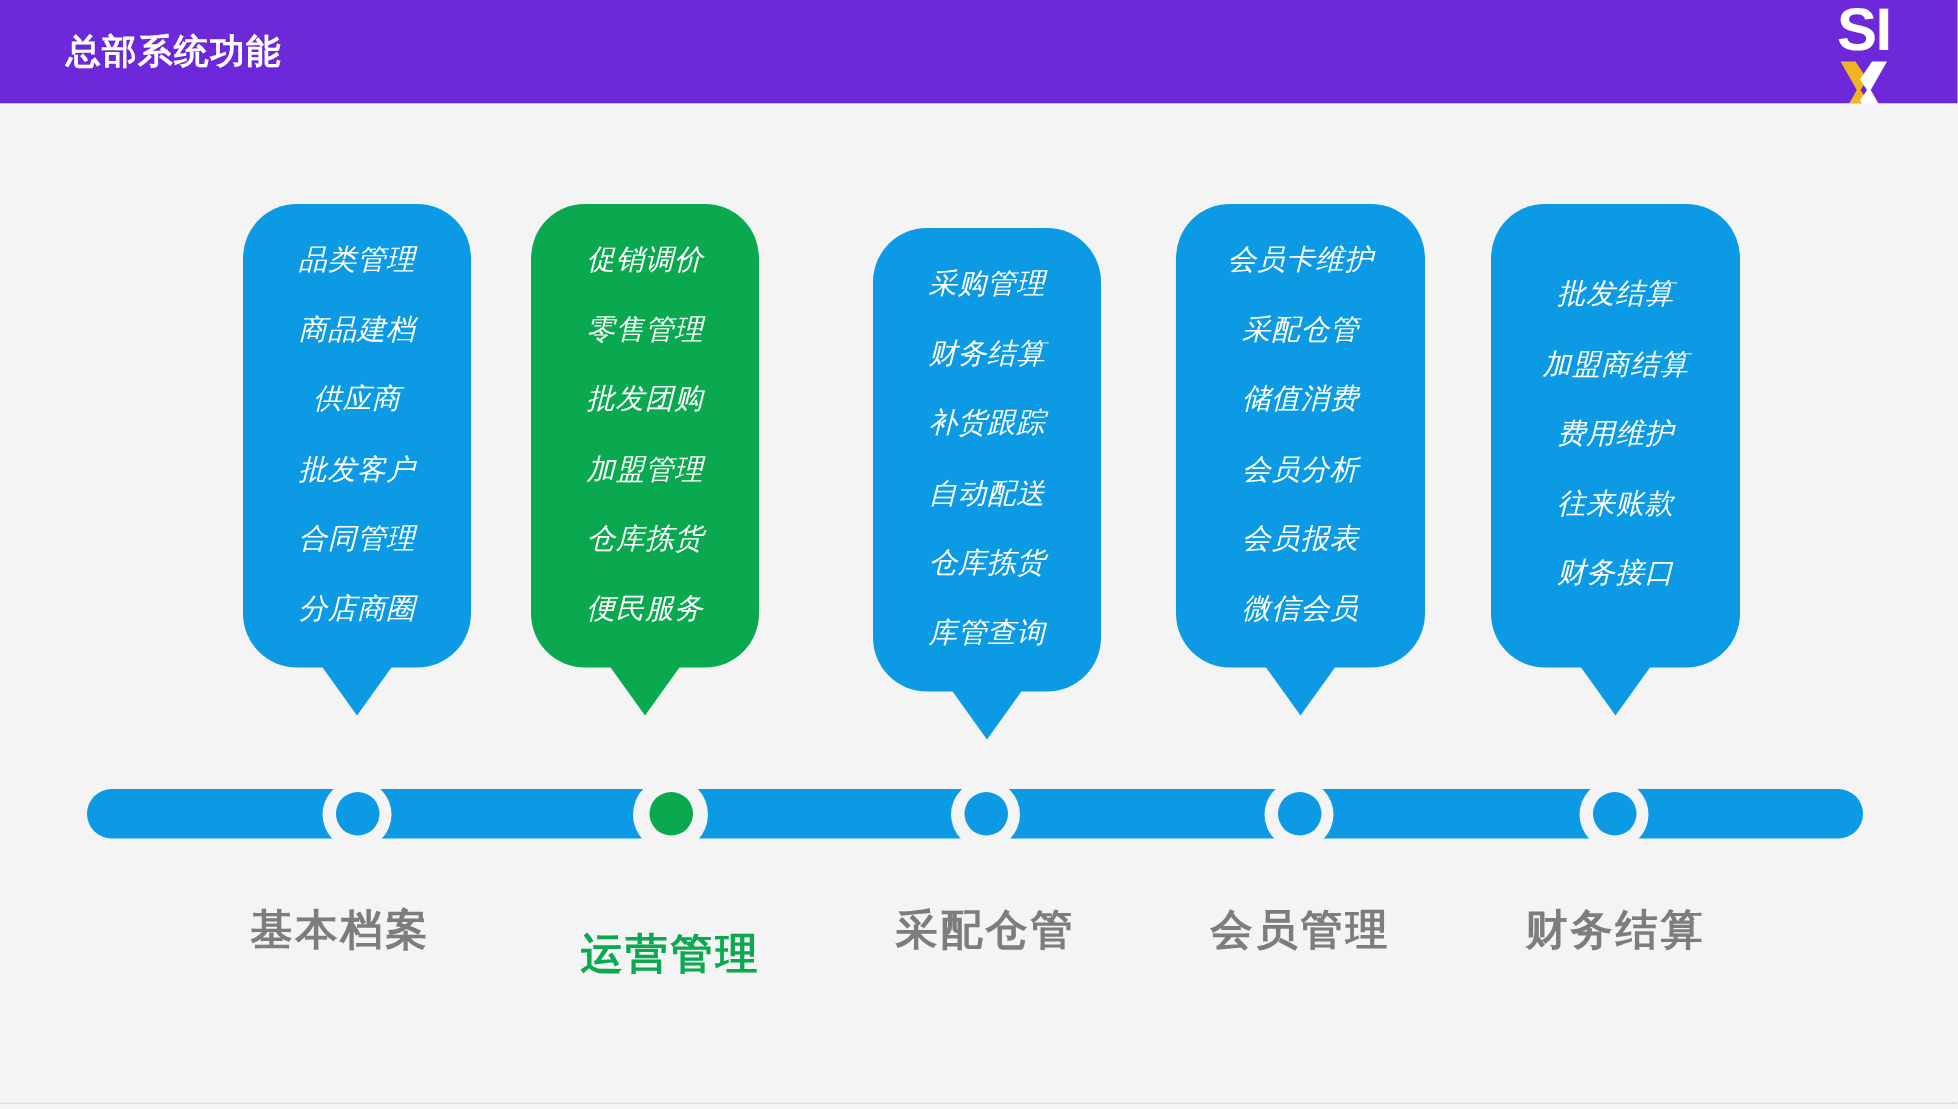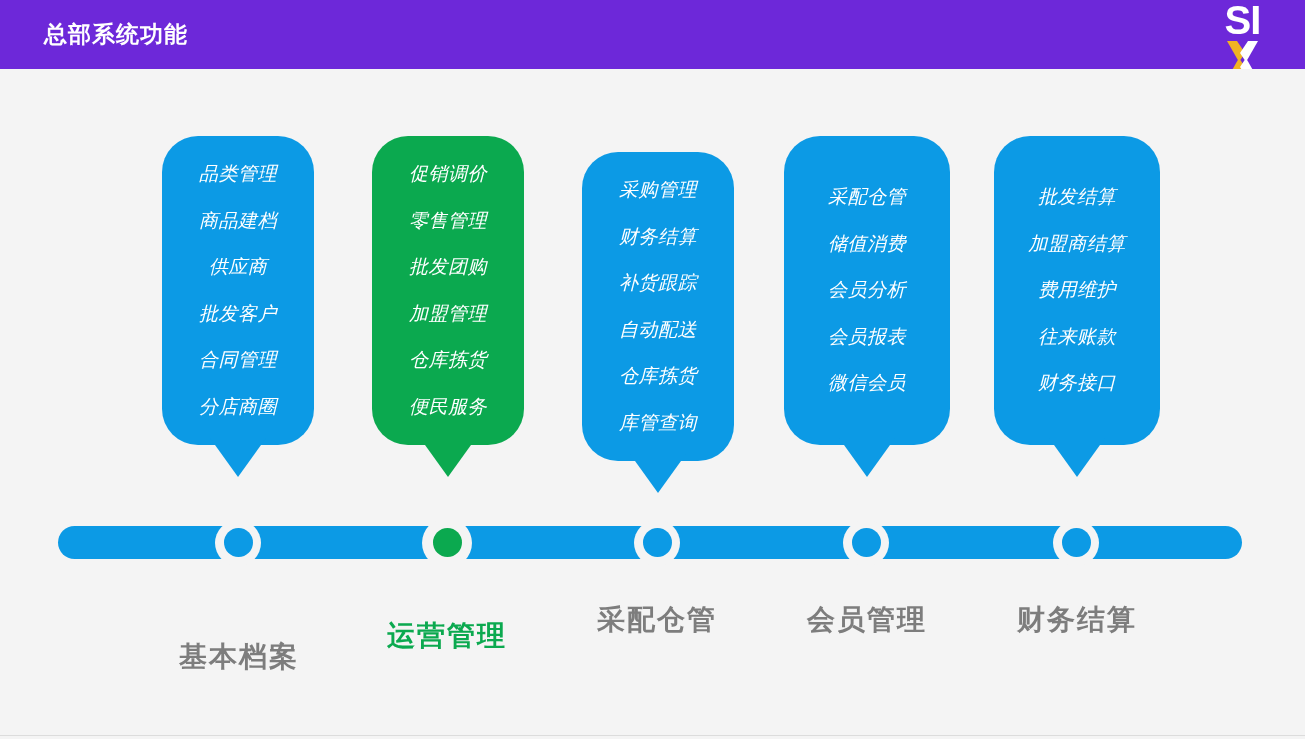--- a/index.html
+++ b/index.html
@@ -99,21 +99,21 @@
     height: 450px;
   }
   .column {
     position: absolute;
     top: 0;
     width: 210px;
     height: 450px;
     font-style: italic;
   }
   .col-0 { left: 133px; }
-  .col-1 { left: 343px; }
+  .col-1 { left: 325px; }
   .col-2 { left: 553px; margin-top: 16px; }
   .col-3 { left: 762px; }
   .col-4 { left: 972px; }
 
   .bubble {
     position: absolute;
     left: 29px;
     top: 67px;
     width: 152px;
     height: 309px;
@@ -205,21 +205,21 @@
     width: 210px;
     text-align: center;
     font-size: 28px;
     font-weight: bold;
     line-height: 48px;
     letter-spacing: 2px;
     white-space: nowrap;
   }
   .label-gray { color: #7d7d7d; }
   .label-green { color: #0ba94f; }
-  .lab-0 { left: 134px; margin-top: 37px; }
+  .lab-0 { left: 122px; }
   .lab-1 { left: 342px; margin-top: 16px; }
   .lab-2 { left: 552px; }
   .lab-3 { left: 762px; }
   .lab-4 { left: 972px; }
 </style>
 </head>
 <body>
 
 <div id="header-bar">
   <div id="header-title">总部系统功能</div>
@@ -274,20 +274,21 @@
         <div class="bubble-item">补货跟踪</div>
         <div class="bubble-item">自动配送</div>
         <div class="bubble-item">仓库拣货</div>
         <div class="bubble-item">库管查询</div>
       </div>
       <div class="tail tail-blue"></div>
     </div>
 
     <div class="column col-3">
       <div class="bubble bubble-blue wide">
+        <div class="bubble-item">会员卡维护</div>
         <div class="bubble-item">采配仓管</div>
         <div class="bubble-item">储值消费</div>
         <div class="bubble-item">会员分析</div>
         <div class="bubble-item">会员报表</div>
         <div class="bubble-item">微信会员</div>
       </div>
       <div class="tail tail-blue"></div>
     </div>
 
     <div class="column col-4">

